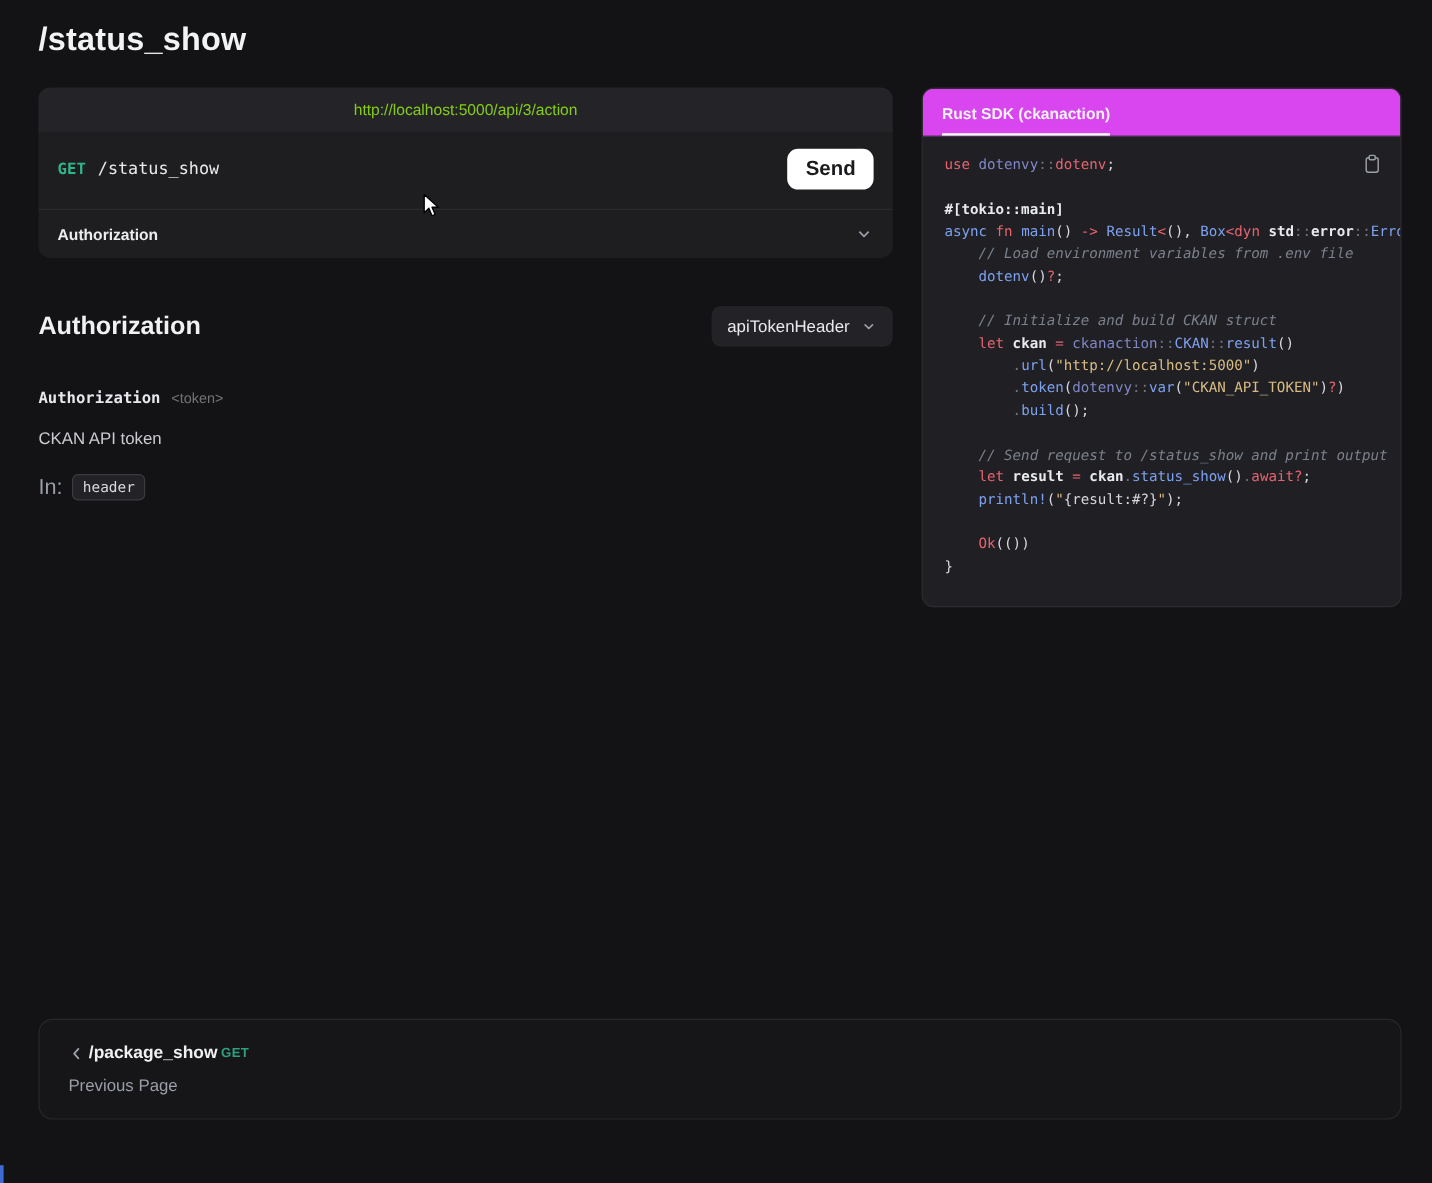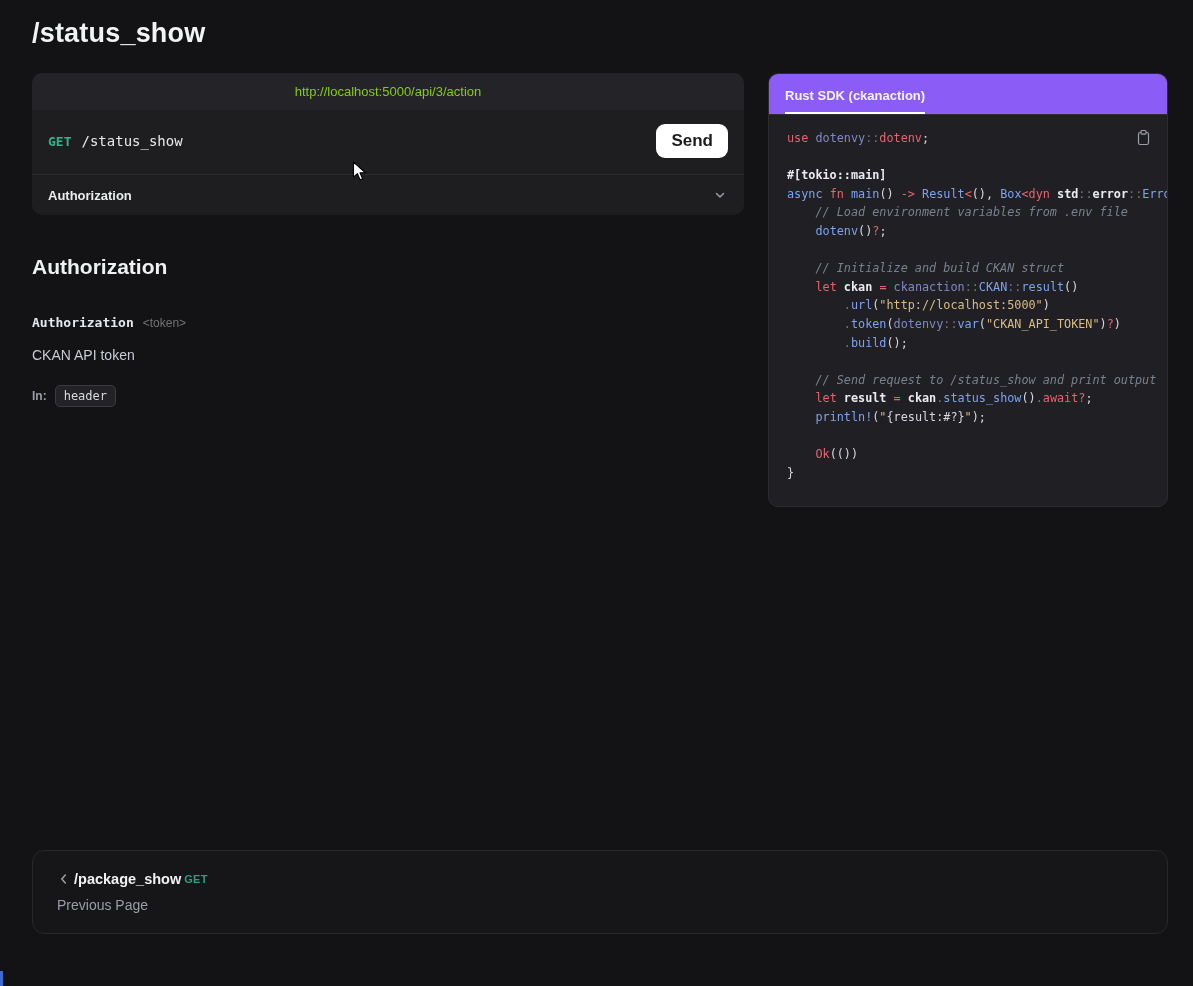--- a/index.html
+++ b/index.html
@@ -40,29 +40,29 @@
   .auth-heading { font-size:21px; font-weight:700; color:#f0f1f3; }
   .scheme-select {
     display:flex; align-items:center; gap:9px; background:#232327; border-radius:8px;
     padding:9px 13px; font-size:14px; color:#e8e9ec; cursor:pointer; user-select:none;
   }
   .field-name-row { margin-top:36px; display:flex; align-items:baseline; gap:9px; }
   .field-name { font-family:"DejaVu Sans Mono", monospace; font-size:13px; font-weight:700; color:#e6e8ec; }
   .field-type { font-family:Liberation Sans, sans-serif; font-size:12px; color:#737373; }
   .field-desc { margin-top:17px; font-size:14px; color:#c9cbd1; }
   .in-row { margin-top:22px; display:flex; align-items:center; gap:8px; }
-  .in-label { font-size:12px; color:#9a9ea8;font-weight:bold; }
+  .in-label { font-size:18px; color:#9a9ea8; }
   .in-badge {
     font-family:"DejaVu Sans Mono", monospace; font-size:12px; color:#d8dade;
     background:#232327; border:1px solid #3a3a40; border-radius:5px; padding:3px 8px;
   }
 
   
   .code-panel { background:#202024; border:1px solid #2c2c30; border-radius:10px; overflow:hidden; }
-  .code-head { padding:12px 16px 0; border-bottom:1px solid #2e2e33; background:#8b5cf6; }
+  .code-head { padding:12px 16px 0; border-bottom:1px solid #2e2e33; background:#d946ef; }
   .code-tab {
     display:inline-block; padding-bottom:9px; border-bottom:2px solid #ffffff;
     font-size:13px; font-weight:600; color:#f2f3f5; cursor:pointer;
   }
   .code-body { position:relative; }
   .code-pre {
     font-family:"DejaVu Sans Mono", monospace; font-size:11.8px; line-height:18.6px;
     white-space:pre; overflow:hidden; padding:14px 8px 24px 18px; color:#d6d8de;
   }
   .tok-k { color:#e5646f; }
@@ -116,20 +116,28 @@
           <span>
             <svg class="chev" width="16" height="16" viewBox="0 0 16 16">
                 <polyline points="4.5,6.5 8,10 11.5,6.5" fill="none" stroke="#9a9ea8" stroke-width="1.5" stroke-linecap="round" stroke-linejoin="round"></polyline>
               </svg>
           </span>
         </div>
       </div>
 
       <div class="auth-head-row">
         <h2 class="auth-heading">Authorization</h2>
+        <div class="scheme-select">
+          <span>apiTokenHeader</span>
+          <span>
+            <svg class="chev" width="14" height="14" viewBox="0 0 16 16">
+                <polyline points="4.5,6.5 8,10 11.5,6.5" fill="none" stroke="#9a9ea8" stroke-width="1.6" stroke-linecap="round" stroke-linejoin="round"></polyline>
+              </svg>
+          </span>
+        </div>
       </div>
 
       <div class="field-name-row">
         <span class="field-name">Authorization</span>
         <span class="field-type">&lt;token&gt;</span>
       </div>
       <p class="field-desc">CKAN API token</p>
       <div class="in-row">
         <span class="in-label">In:</span>
         <span class="in-badge">header</span>

